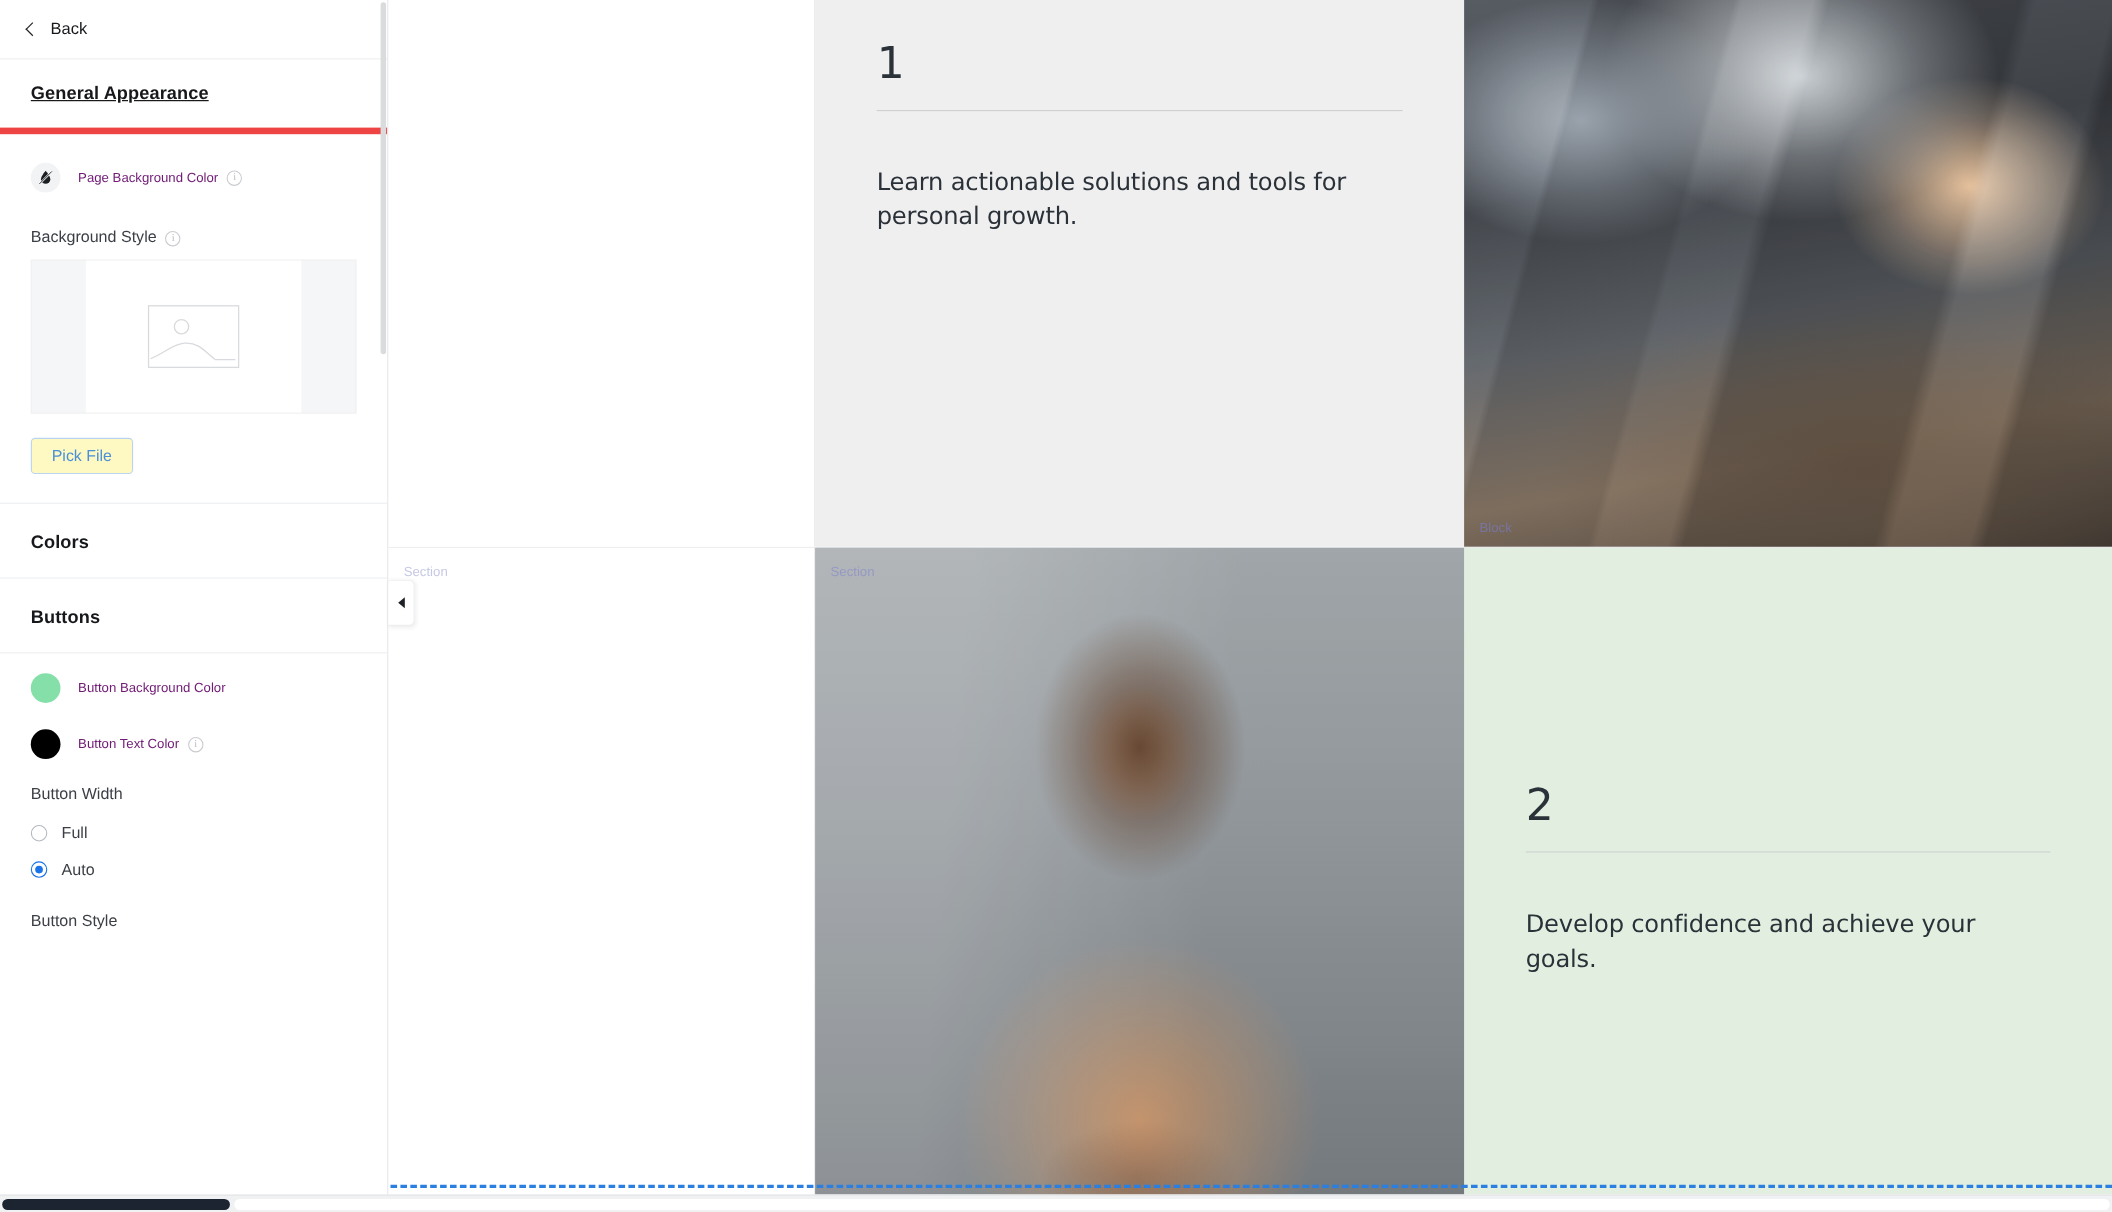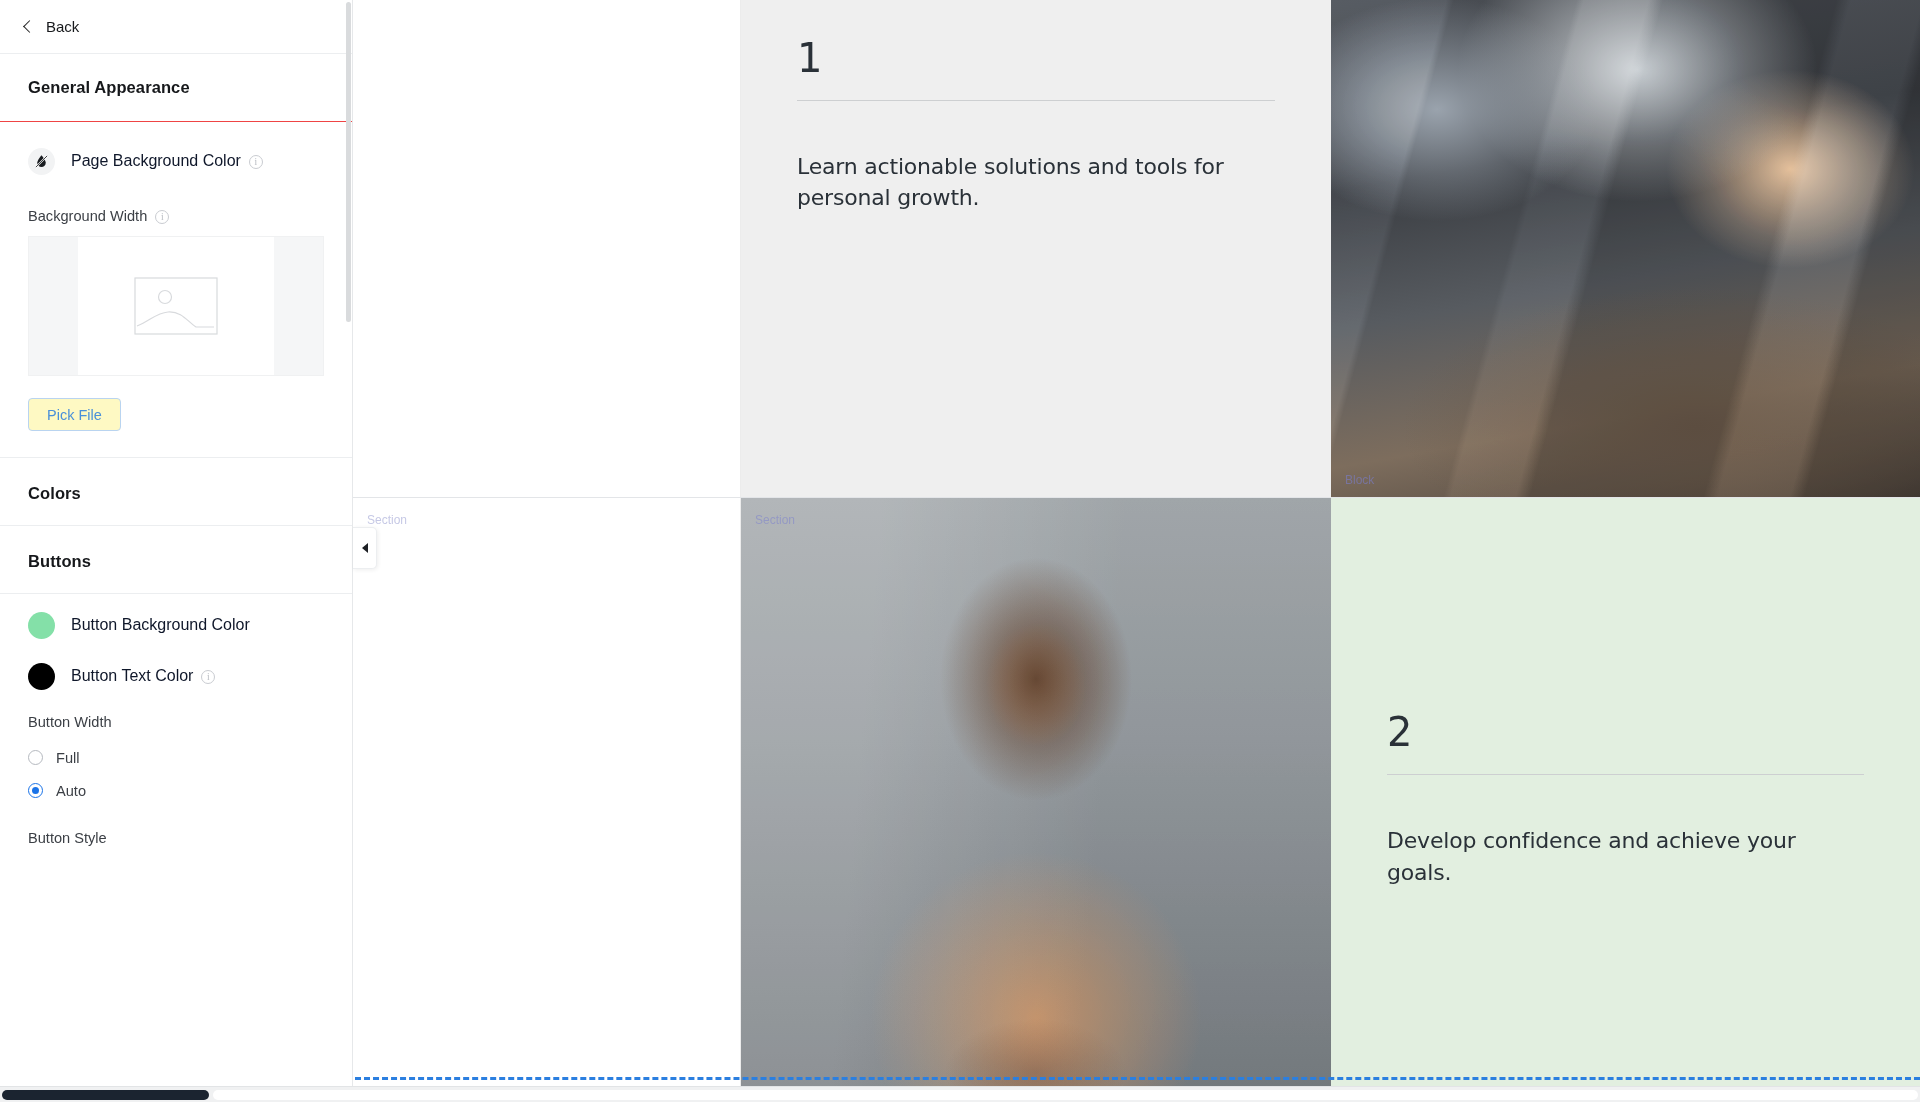--- a/index.html
+++ b/index.html
@@ -47,21 +47,22 @@
     border-left: 1.6px solid #222;
     border-bottom: 1.6px solid #222;
     transform: rotate(45deg);
   }
   .back-label { font-size: 15px; color: #17191c; }
 
   .sb-title-row {
     height: 68px;
     display: flex; align-items: center;
     padding-left: 28px;
-    border-bottom: 1px solid #ef4444;
+    border-bottom: 6px solid #ef4444;
+    text-decoration: underline;
   }
   .sb-title { font-size: 16.5px; font-weight: bold; color: #16181b; letter-spacing: .1px; }
 
   .sb-section-head {
     padding: 26px 28px 22px 28px;
     border-bottom: 1px solid #eceef0;
   }
   .sb-section-head .sb-title { display: block; }
 
   .sb-row {
@@ -76,21 +77,21 @@
     border-radius: 50%;
     flex: none;
     margin-right: 16px;
   }
   .swatch.none {
     background: #f2f3f4;
     position: relative;
     display: flex; align-items: center; justify-content: center;
   }
   .swatch.none svg { display: block; }
-  .row-label { font-size: 16px; color: #0f172a; }
+  .row-label { font-size: 12px; color: #701a75; }
 
   .info-icon {
     width: 14px; height: 14px;
     border: 1.2px solid #c9ccd1;
     border-radius: 50%;
     margin-left: 8px;
     display: inline-flex; align-items: center; justify-content: center;
     font-size: 9.5px; color: #b7bbc1;
     font-family: "Liberation Serif", serif;
     flex: none;
@@ -357,21 +358,21 @@
           <line x1="3.4" y1="16.6" x2="16.6" y2="3.4" stroke="#ffffff" stroke-width="2.1"></line>
           <line x1="3.4" y1="16.6" x2="16.6" y2="3.4" stroke="#1a1d21" stroke-width="1.0"></line>
         </svg>
       </span>
       <span class="row-label">Page Background Color</span>
       <span class="info-icon">i</span>
     </div>
 
 
     <div class="field-label">
-      <span>Background Width</span>
+      <span>Background Style</span>
       <span class="info-icon">i</span>
     </div>
 
     <div class="img-preview">
       <div class="img-preview-inner">
         <svg width="84" height="58" viewBox="0 0 84 58" aria-hidden="true">
           <rect x="1" y="1" width="82" height="56" fill="none" stroke="#d8dadd" stroke-width="1.2"></rect>
           <circle cx="31" cy="20" r="6.5" fill="none" stroke="#d8dadd" stroke-width="1.2"></circle>
           <path d="M3 49 C16 44 22 36 34 35 C48 34 54 45 62 50 L80 50" fill="none" stroke="#d8dadd" stroke-width="1.2"></path>
         </svg>

